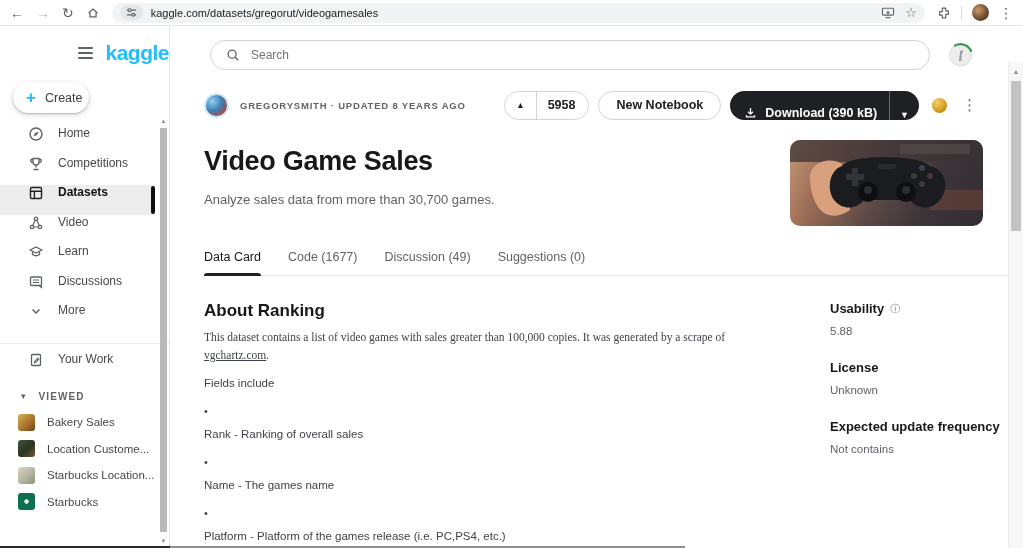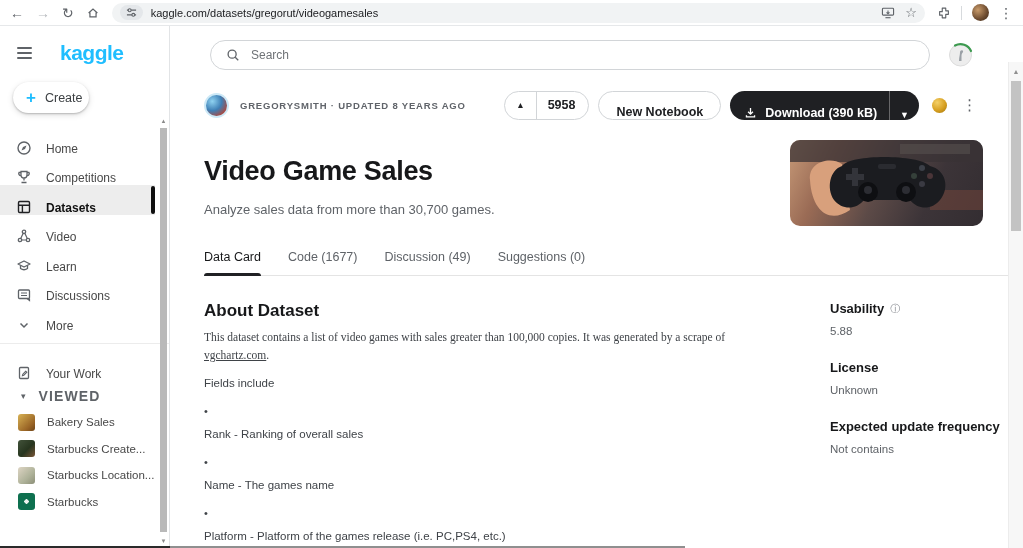--- a/index.html
+++ b/index.html
@@ -21,41 +21,41 @@
   .chrome-right { display:flex; align-items:center; gap:10px; }
   .vsep { width:1px; height:14px; background:#d7dadd; }
   .b-avatar { width:17px; height:17px; border-radius:50%;
     background:radial-gradient(circle at 35% 35%, #c99b6a, #6b4a2f 60%, #3b2a1c); }
 
   
   .app { position:relative; display:flex; height:522px; }
 
   
   .sidebar { position:relative; width:170px; border-right:1px solid #e2e4e6; background:#fff; flex:none; }
-  .s-top { display:flex; align-items:center; gap:28px; padding:15px 0 0 17px; }
+  .s-top { display:flex; align-items:center; gap:12px; padding:15px 0 0 17px;justify-content:flex-end; }
   .burger { display:inline-block; width:15px; }
   .burger span { display:block; height:2px; background:#5f6368; margin:3px 0; border-radius:1px; }
   .logo { color:#20beff; font-size:21px; font-weight:bold; letter-spacing:-0.5px; }
   .create-btn { margin:17px 0 0 13px; width:76px; height:31px; background:#fff; border-radius:17px;
     box-shadow:0 1px 2px rgba(0,0,0,.22), 0 2px 6px rgba(0,0,0,.13); display:flex; align-items:center;
     gap:9px; padding-left:13px; cursor:pointer; }
   .create-plus { color:#20beff; font-size:17px; font-weight:bold; line-height:1; }
   .create-label { font-size:12.5px; color:#3c4043; }
   .nav { margin-top:13px; }
-  .nav-item { position:relative; height:29.5px; display:flex; align-items:flex-end; gap:14px;
-    padding-left:16px; margin-right:14px; font-size:12px; color:#484848; cursor:pointer; }
+  .nav-item { position:relative; height:29.5px; display:flex; align-items:flex-start; gap:14px;
+    padding-left:28px; margin-right:14px; font-size:12px; color:#484848; cursor:pointer; }
   .nav-item svg { flex:none; }
   .nav-item.active { background:#ededed; color:#111; font-weight:bold; }
   .nav-item.active::after { content:""; position:absolute; right:0; top:1px; bottom:1px; width:4px;
     background:#0e0e0e; border-radius:2px; }
   .s-divider { border-top:1px solid #ececec; margin:10px 0 8px 0; }
   .viewed-head { display:flex; align-items:center; gap:13px; padding-left:21px; height:26px;
     margin-top:2px; cursor:pointer; }
   .viewed-chevron { font-size:9px; color:#5f6368; }
-  .viewed-label { font-size:14px; font-weight:bold; letter-spacing:1.1px; color:#5f6368; }
+  .viewed-label { font-size:10px; font-weight:bold; letter-spacing:1.1px; color:#5f6368; }
   .viewed-item { height:26.5px; display:flex; align-items:center; gap:12px; padding-left:18px;
     font-size:11.5px; color:#484848; cursor:pointer; white-space:nowrap; }
   .thumb { width:17px; height:17px; border-radius:3px; flex:none; }
   .t-bakery { background:linear-gradient(135deg,#d8b254,#9a6526 70%,#6e4416); }
   .t-sbc { background:linear-gradient(135deg,#42523a,#27351f 55%,#7a5638); }
   .t-sbl { background:linear-gradient(135deg,#ded5c4,#aeb299 60%,#8c8f78); }
   .t-sb { background:radial-gradient(circle at 50% 50%, #eef3ee 0 18%, #0e704f 19%); }
   .side-scroll { position:absolute; right:1px; top:90px; bottom:2px; width:9px; }
   .side-scroll .arr { display:block; text-align:center; font-size:6px; color:#8a8a8a; height:10px; line-height:10px; }
   .side-thumb { position:absolute; top:12px; bottom:14px; left:1px; width:7px; background:#b9b9b9; }
@@ -82,31 +82,31 @@
   .owner-avatar { width:25px; height:25px; border-radius:50%; flex:none;
     background:radial-gradient(circle at 30% 30%, #8fd2f0, #3f7fb5 45%, #b0463a 80%, #6e2a22); 
     border:2px solid #cde9f7; }
   .owner-line { margin-left:11px; font-size:9.5px; font-weight:bold; letter-spacing:0.8px; color:#60646a; }
   .hdr-actions { margin-left:auto; display:flex; align-items:center; gap:9px; padding-right:25px; }
   .vote-pill { height:29px; border:1px solid #d2d5d8; border-radius:15px; display:flex; align-items:center; background:#fff; }
   .vote-caret { padding:0 11px; font-size:8.5px; color:#202124; cursor:pointer; }
   .vote-div { width:1px; align-self:stretch; background:#d2d5d8; }
   .vote-count { padding:0 13px 0 11px; font-size:12.5px; font-weight:bold; color:#202124; }
   .nn-btn { height:29px; border:1px solid #d2d5d8; border-radius:15px; padding:0 17px; display:flex;
-    align-items:flex-end; font-size:12.5px; font-weight:bold; color:#202124; background:#fff; cursor:pointer; }
+    align-items:center; font-size:12.5px; font-weight:bold; color:#202124; background:#fff; cursor:pointer; }
   .dl-btn { height:29px; background:#1f2023; border-radius:15px; display:flex; align-items:flex-end;
     color:#fff; cursor:pointer; }
   .dl-main { display:flex; align-items:center; gap:8px; padding:0 12px 0 14px; font-size:12.5px; font-weight:bold; }
   .dl-div { width:1px; align-self:stretch; background:rgba(255,255,255,.32); }
   .dl-caret { padding:0 10px; font-size:9px; }
   .medal { width:15px; height:15px; border-radius:50%; margin-left:4px;
     background:radial-gradient(circle at 35% 30%, #f4d068, #d7a021 55%, #a07308); }
   .kebab { font-size:15px; color:#5f6368; padding:0 6px; cursor:pointer; letter-spacing:0; }
 
-  .title-row { display:flex; margin-top:2px;align-items:center; }
+  .title-row { display:flex; margin-top:2px; }
   .title-left { flex:1; padding-right:30px; }
   .ds-title { font-size:27px; font-weight:bold; color:#17181a; margin-top:22px; letter-spacing:-0.3px; }
   .ds-subtitle { font-size:13px; color:#5f6368; margin-top:15px; }
   .cover { position:relative; width:193px; height:86px; border-radius:10px; overflow:hidden; flex:none;
     margin:16px 25px 0 0; background:linear-gradient(115deg,#c79a78 0%, #9a6b55 22%, #5c4a47 48%, #3c3438 72%, #332d31 100%); }
   .cover svg { position:absolute; inset:0; }
 
   .tabs { display:flex; gap:27px; margin-top:24px; border-bottom:1px solid #e4e4e4; }
   .tab { position:relative; padding-bottom:11px; font-size:12.5px; color:#5f6368; cursor:pointer; }
   .tab.active { color:#17181a; }
@@ -275,21 +275,21 @@
       <div class="viewed-head">
         <span class="viewed-chevron">▾</span>
         <span class="viewed-label">VIEWED</span>
       </div>
       <div class="viewed-item">
         <span class="thumb t-bakery"></span>
         <span>Bakery Sales</span>
       </div>
       <div class="viewed-item">
         <span class="thumb t-sbc"></span>
-        <span>Starbucks Create...</span>
+        <span>Location Custome...</span>
       </div>
       <div class="viewed-item">
         <span class="thumb t-sbl"></span>
         <span>Starbucks Location...</span>
       </div>
       <div class="viewed-item">
         <span class="thumb t-sb"></span>
         <span>Starbucks</span>
       </div>
       <div class="viewed-item">
@@ -383,21 +383,21 @@
 
         <div class="tabs">
           <span class="tab active">Data Card</span>
           <span class="tab">Code (1677)</span>
           <span class="tab">Discussion (49)</span>
           <span class="tab">Suggestions (0)</span>
         </div>
 
         <div class="body-grid">
           <div class="left-col">
-            <div class="about-h">About Dataset</div>
+            <div class="about-h">About Ranking</div>
             <p class="about-p"><span>This dataset contains a list of video games with sales greater than 100,000 copies. It was generated by a scrape of </span><a class="about-link">vgchartz.com</a><span>.</span></p>
             <div class="fields-include">Fields include</div>
             <div class="field-item">
               <div class="field-bullet">•</div>
               <div class="field-text">Rank - Ranking of overall sales</div>
             </div>
             <div class="field-item">
               <div class="field-bullet">•</div>
               <div class="field-text">Name - The games name</div>
             </div>

